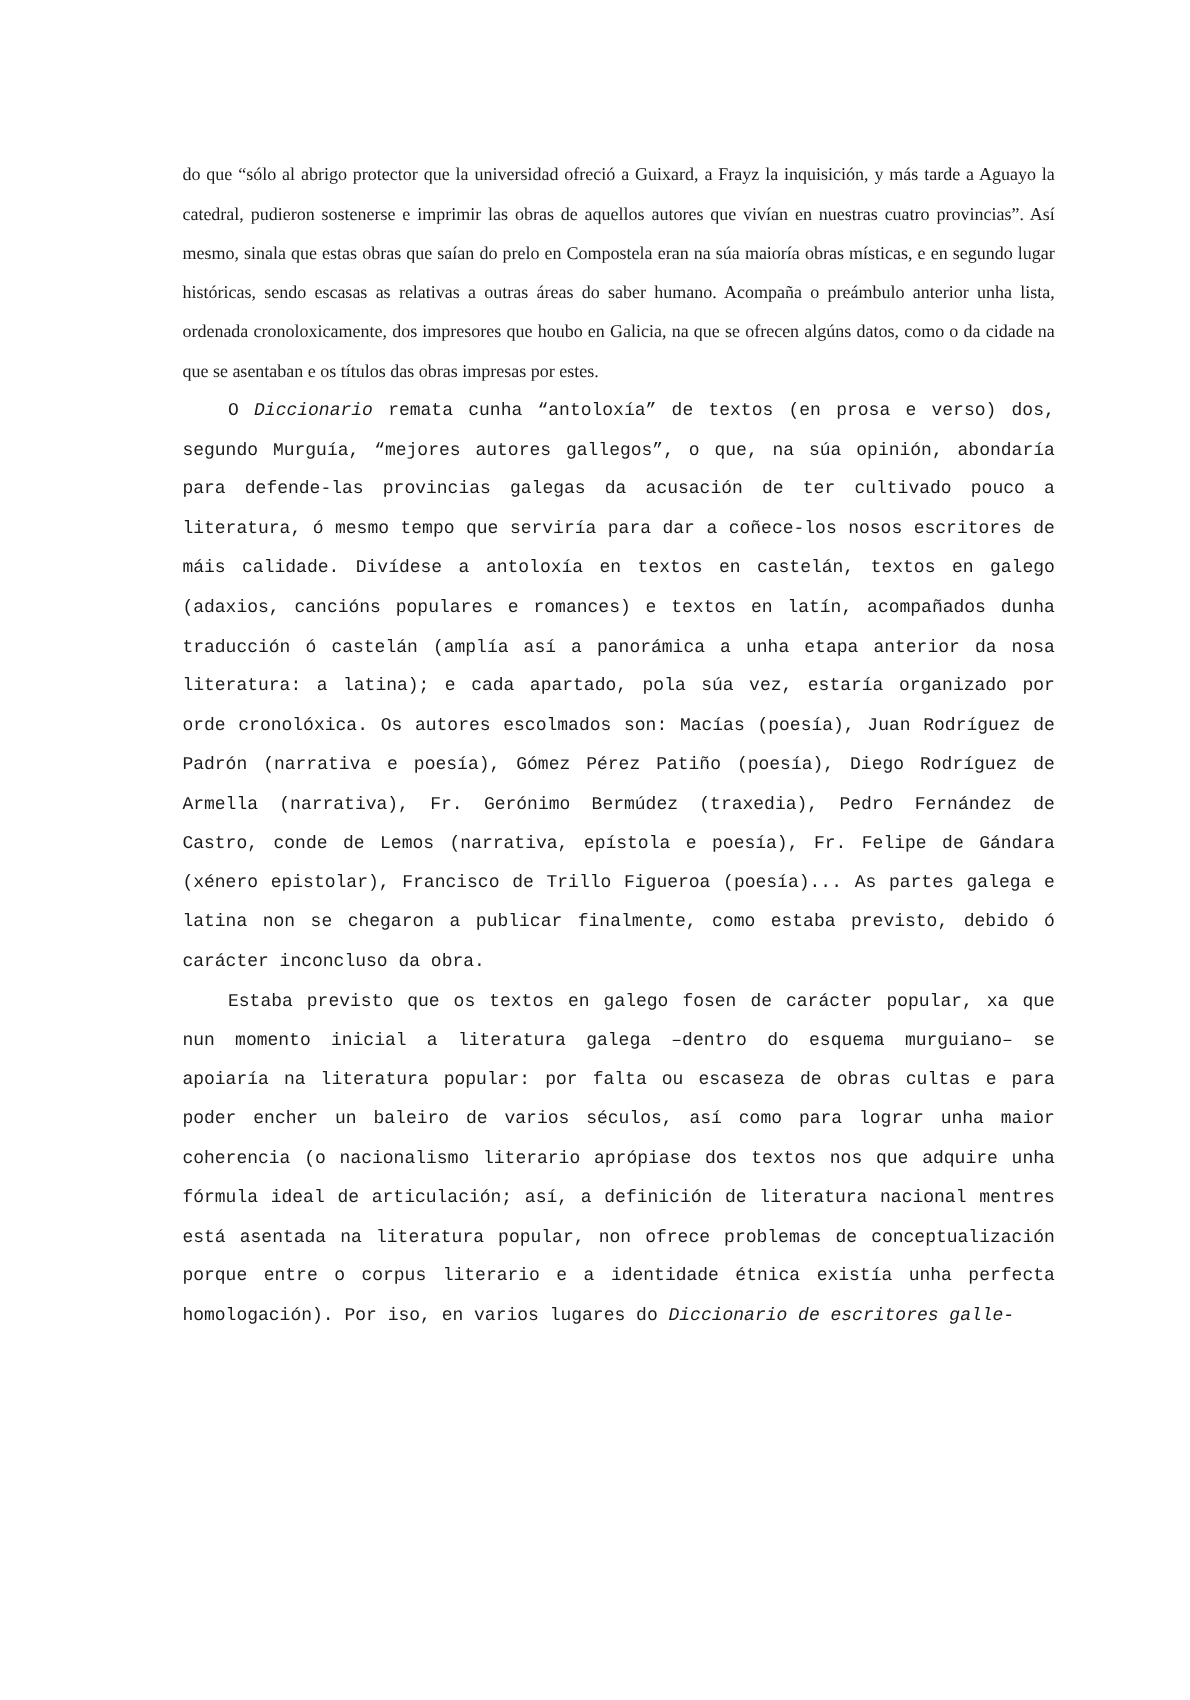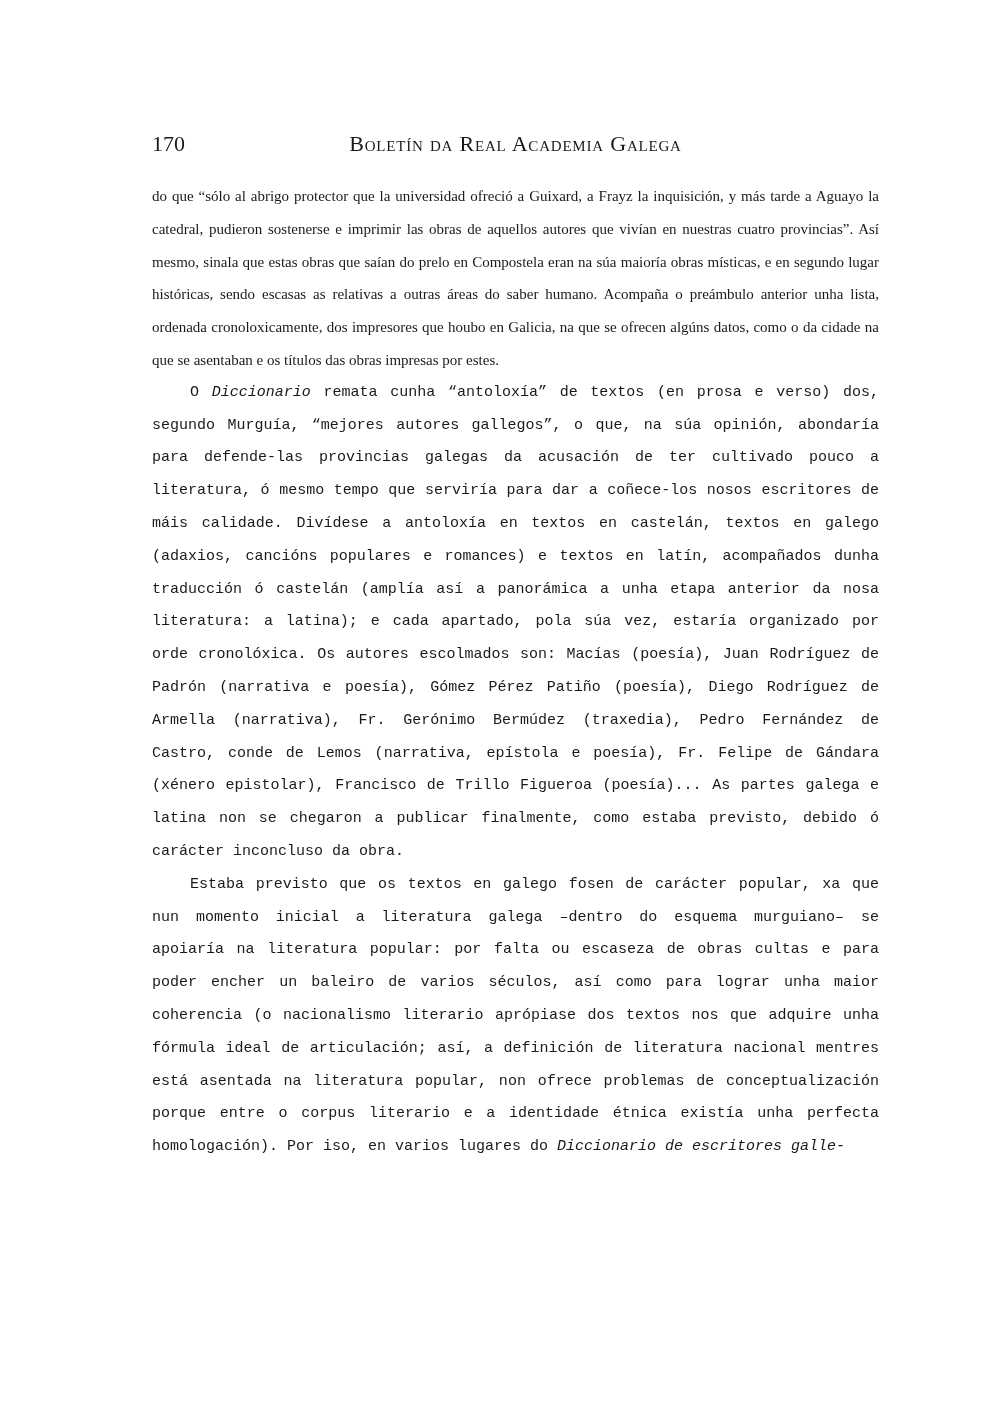--- a/index.html
+++ b/index.html
@@ -57,23 +57,19 @@
     }
     .body-text em {
       font-style: italic;
     }
   </style>
 </head>
 <body>
 
 <div class="page" style="color: rgb(26, 26, 26); background: rgb(255, 255, 255);">
   <div class="text-block">
-    <header class="running-head">
-      <span class="page-number">170</span>
-      <div class="running-title">Boletín da Real Academia Galega</div>
-    </header>
     <div class="body-text">
         <p class=""><span>do que “sólo al abrigo protector que la universidad ofreció a Guixard, a Frayz la inquisición, y más tarde a Aguayo la catedral, pudieron sostenerse e imprimir las obras de aquellos autores que vivían en nuestras cuatro provincias”. Así mesmo, sinala que estas obras que saían do prelo en Compostela eran na súa maioría obras místicas, e en segundo lugar históricas, sendo escasas as relativas a outras áreas do saber humano. Acompaña o preámbulo anterior unha lista, ordenada cronoloxicamente, dos impresores que houbo en Galicia, na que se ofrecen algúns datos, como o da cidade na que se asentaban e os títulos das obras impresas por estes.</span></p>
         <p class="indent"><span>O </span><em>Diccionario</em><span> remata cunha “antoloxía” de textos (en prosa e verso) dos, segundo Murguía, “mejores autores gallegos”, o que, na súa opinión, abondaría para defende-las provincias galegas da acusación de ter cultivado pouco a literatura, ó mesmo tempo que serviría para dar a coñece-los nosos escritores de máis calidade. Divídese a antoloxía en textos en castelán, textos en galego (adaxios, cancións populares e romances) e textos en latín, acompañados dunha traducción ó castelán (amplía así a panorámica a unha etapa anterior da nosa literatura: a latina); e cada apartado, pola súa vez, estaría organizado por orde cronolóxica. Os autores escolmados son: Macías (poesía), Juan Rodríguez de Padrón (narrativa e poesía), Gómez Pérez Patiño (poesía), Diego Rodríguez de Armella (narrativa), Fr. Gerónimo Bermúdez (traxedia), Pedro Fernández de Castro, conde de Lemos (narrativa, epístola e poesía), Fr. Felipe de Gándara (xénero epistolar), Francisco de Trillo Figueroa (poesía)... As partes galega e latina non se chegaron a publicar finalmente, como estaba previsto, debido ó carácter inconcluso da obra.</span></p>
         <p class="indent"><span>Estaba previsto que os textos en galego fosen de carácter popular, xa que nun momento inicial a literatura galega –dentro do esquema murguiano– se apoiaría na literatura popular: por falta ou escaseza de obras cultas e para poder encher un baleiro de varios séculos, así como para lograr unha maior coherencia (o nacionalismo literario aprópiase dos textos nos que adquire unha fórmula ideal de articulación; así, a definición de literatura nacional mentres está asentada na literatura popular, non ofrece problemas de conceptualización porque entre o corpus literario e a identidade étnica existía unha perfecta homologación). Por iso, en varios lugares do </span><em>Diccionario de escritores galle-</em></p>
       </div>
   </div>
 </div>
 
 </body></html>

